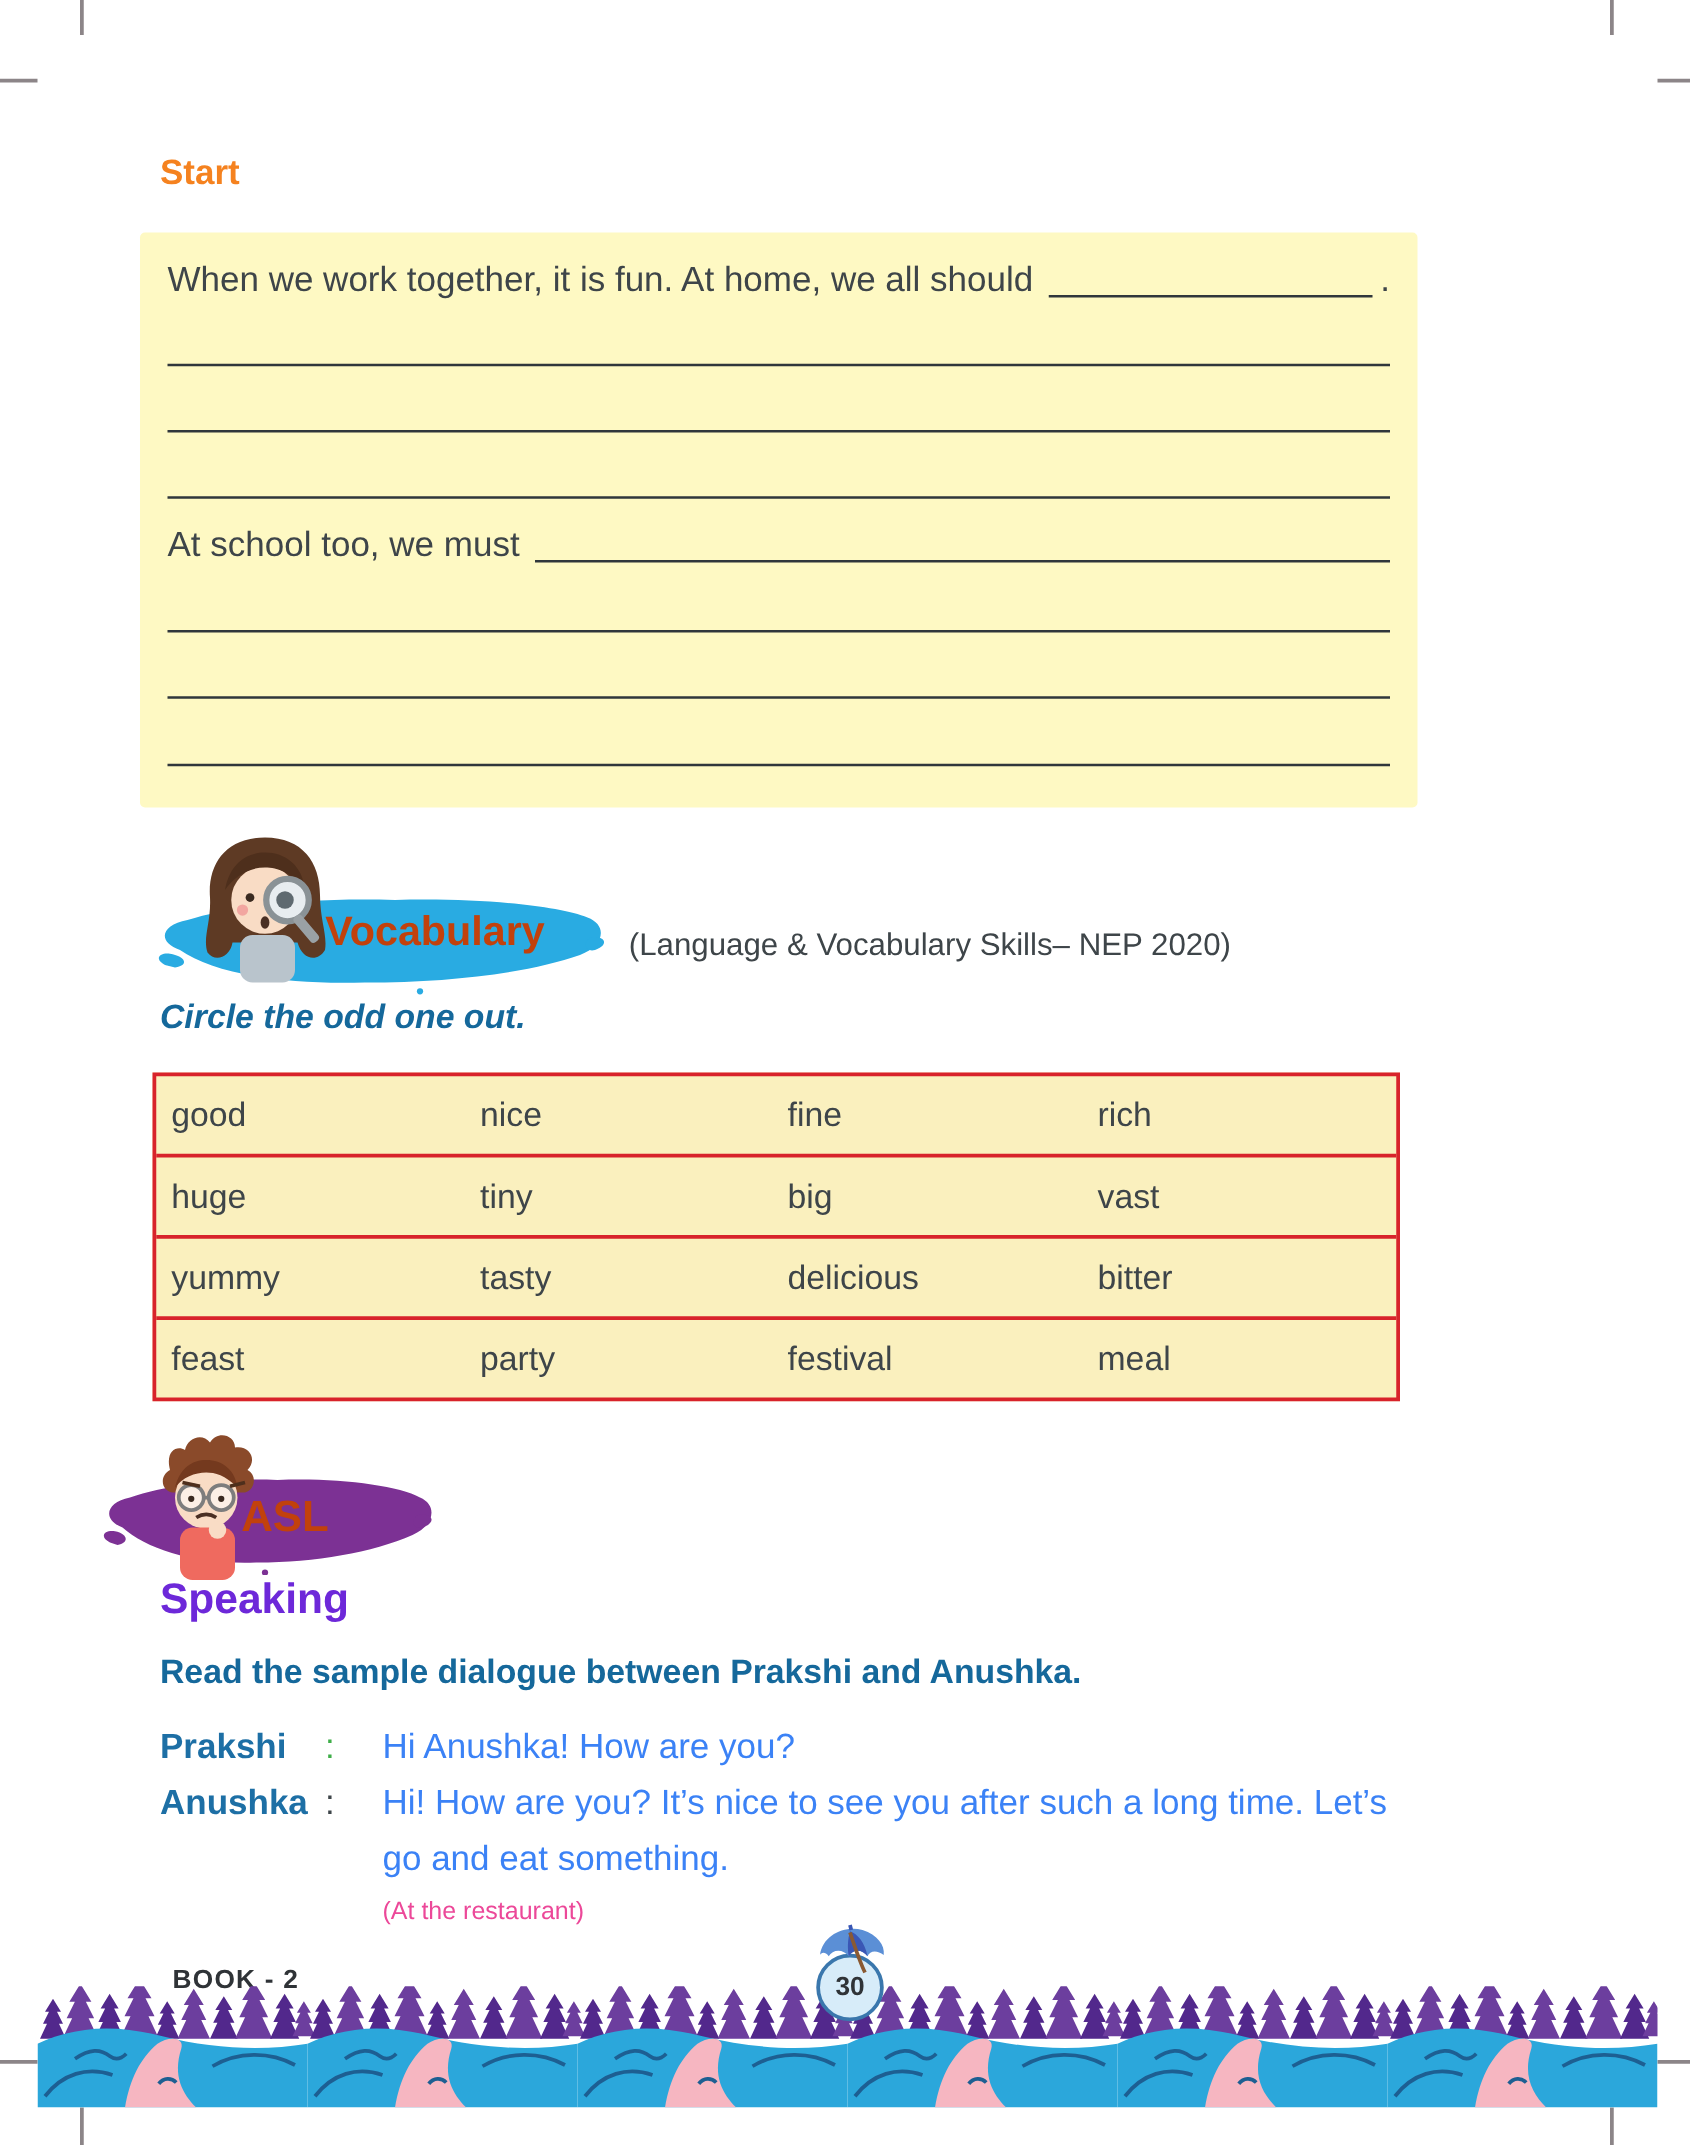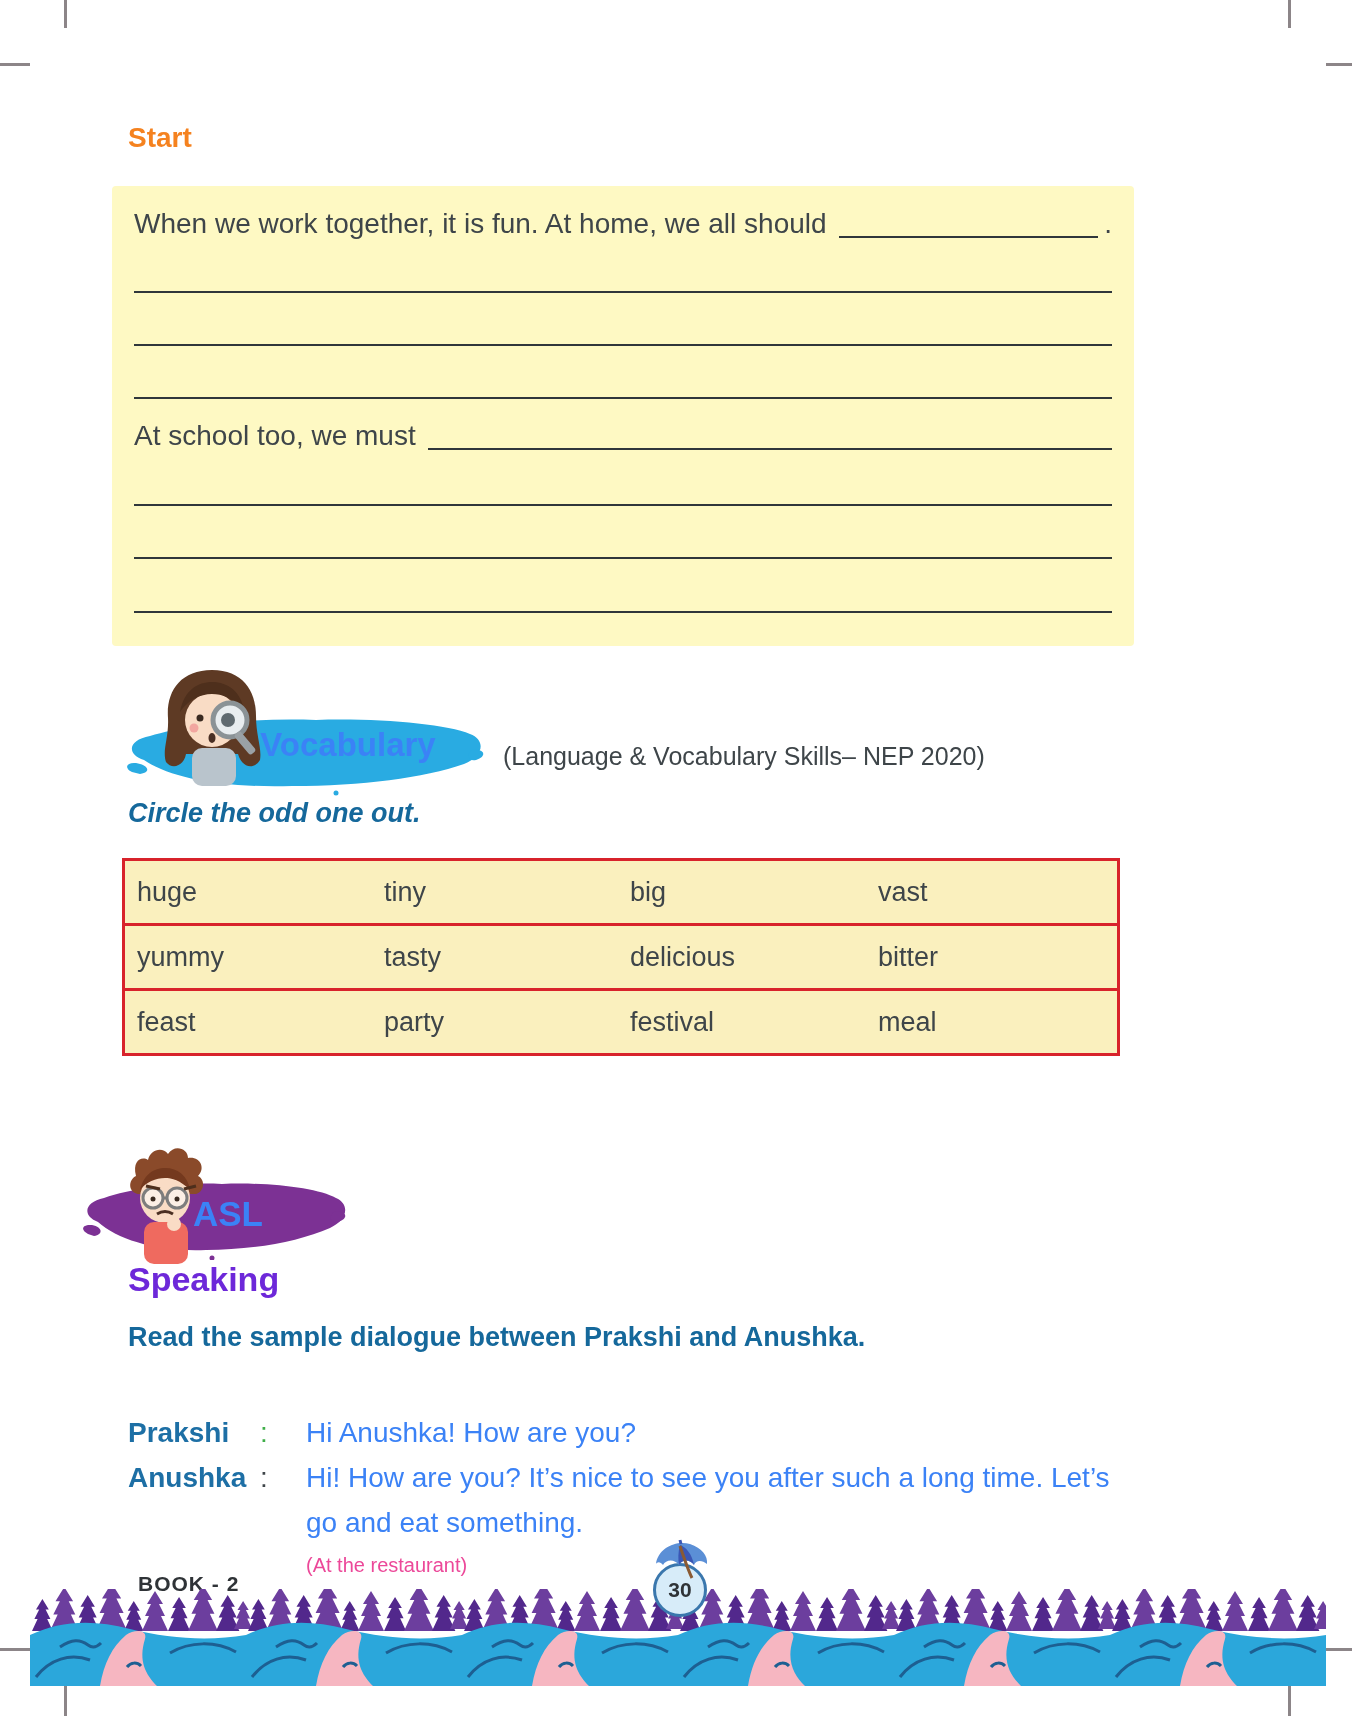--- a/index.html
+++ b/index.html
@@ -12,32 +12,32 @@
   .crop{position:absolute;background:#8C8588;}
   
   .start-label{left:128px;top:122px;font-size:28px;font-weight:bold;color:#F5821F;}
   
   .writing-box{left:112px;top:186px;width:1022px;height:460px;background:#fef9c3;border-radius:4px;}
   .writing-box .sentence{position:absolute;left:22px;right:22px;display:flex;align-items:flex-end;
      font-size:28px;color:#3E4549;line-height:1.3;}
   .writing-box .blank{flex:1;border-bottom:2px solid #30373B;margin:0 6px 4px 12px;height:30px;}
   .writing-box .rule{position:absolute;left:22px;right:22px;height:0;border-top:2px solid #30373B;}
   
-  .banner-label{position:absolute;color:#3b82f6;font-weight:bold;text-align:center;}
+  .banner-label{position:absolute;color:#c2410c;font-weight:bold;text-align:center;}
   .skills-note{position:absolute;font-size:25px;color:#3E4549;}
   .instruction{position:absolute;font-size:27px;font-weight:bold;font-style:italic;color:#15689B;}
   
   .vocab-table{left:122px;top:858px;width:992px;border:3px solid #D8232B;background:#FAF0BE;}
   .vocab-row{display:grid;grid-template-columns:247px 246px 248px 1fr;height:62px;align-items:center;
      padding-left:12px;border-top:3px solid #D8232B;font-size:27px;color:#3E4549;}
   .vocab-row:first-child{border-top:none;}
   
   .speaking-heading{left:128px;top:1260px;font-size:34px;font-weight:bold;color:#6d28d9;}
   .read-instruction{left:128px;top:1322px;font-size:27px;font-weight:bold;color:#15689B;font-style:normal;}
-  .dialogue{left:128px;top:1410px;width:1018px;}
+  .dialogue{left:128px;top:1374px;width:1018px;}
   .dialogue-row{display:flex;align-items:flex-start;font-size:28px;line-height:45px;}
   .speaker{width:132px;font-weight:bold;color:#1D6FA5;flex:0 0 132px;}
   .colon{width:46px;flex:0 0 46px;}
   .colon.green{color:#3FAE49;}
   .colon.dark{color:#3E4549;}
   .utterance{flex:1;max-width:838px;color:#3b82f6;}
   .stage-direction{margin-left:178px;margin-top:-2px;font-size:20px;line-height:45px;color:#ec4899;}
   
   .book-label{left:138px;top:1572px;font-size:21px;font-weight:bold;color:#2F3337;letter-spacing:1px;}
   .page-badge{left:653px;top:1563px;width:54px;height:54px;border-radius:50%;
@@ -99,20 +99,26 @@
     <circle cx="80" cy="54" r="17" fill="#E8EDF0" stroke="#8A9296" stroke-width="5"></circle>
     <circle cx="78" cy="54" r="7" fill="#5F6A70"></circle>
     <rect x="91" y="64" width="8" height="26" rx="3" transform="rotate(-40 95 77)" fill="#9AA1A5"></rect>
   </svg>
   <div class="banner-label" style="left:228px;top:726px;width:240px;font-size:33px;">Vocabulary</div>
   <div class="skills-note" style="left:503px;top:742px;">(Language &amp; Vocabulary Skills– NEP 2020)</div>
 
   <div class="instruction" style="left:128px;top:798px;">Circle the odd one out.</div>
 
   <div class="abs vocab-table">
+    <div class="vocab-row">
+      <span>good</span>
+      <span>nice</span>
+      <span>fine</span>
+      <span>rich</span>
+    </div>
     <div class="vocab-row">
       <span>huge</span>
       <span>tiny</span>
       <span>big</span>
       <span>vast</span>
     </div>
     <div class="vocab-row">
       <span>yummy</span>
       <span>tasty</span>
       <span>delicious</span>

